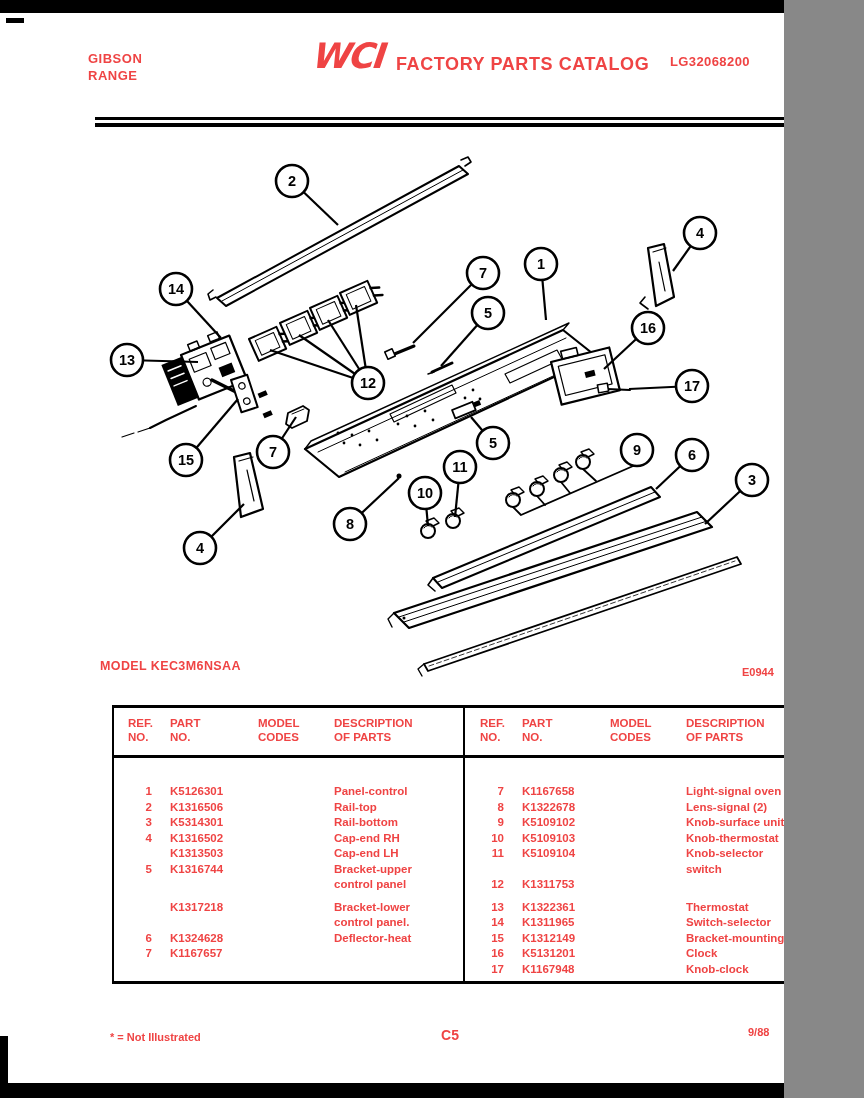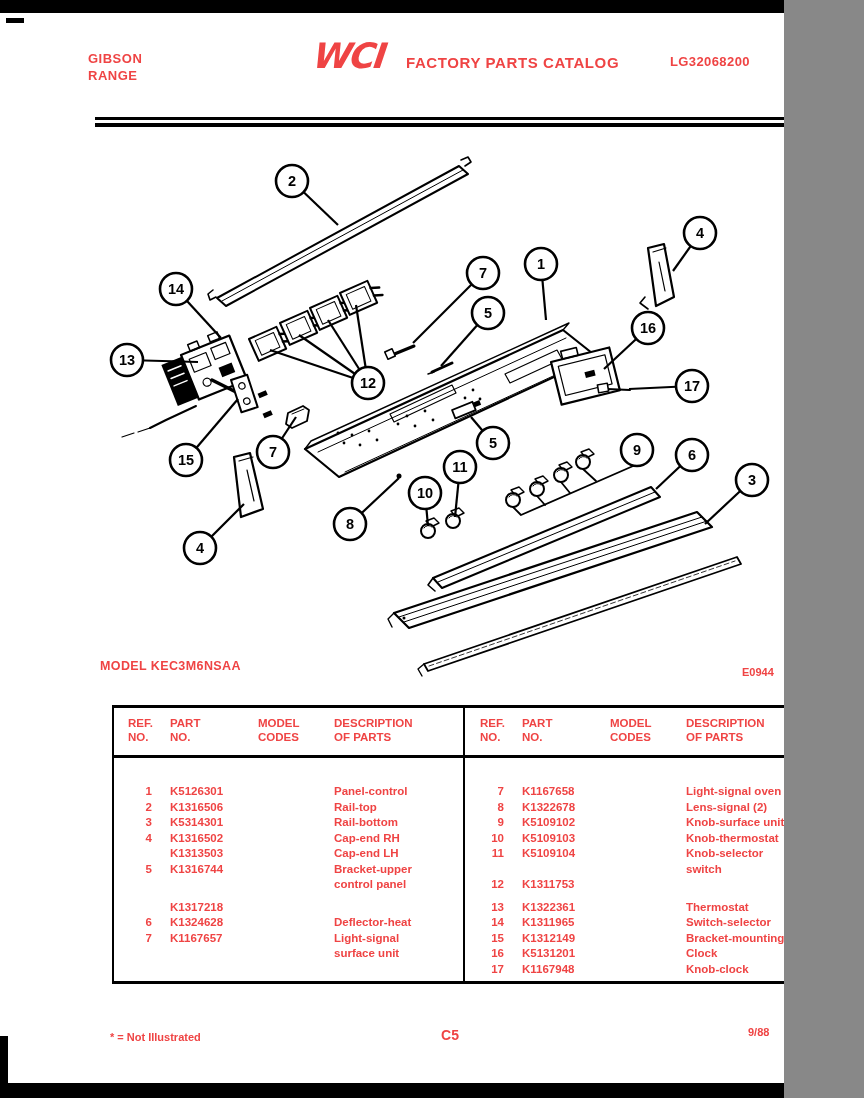--- a/index.html
+++ b/index.html
@@ -5,21 +5,21 @@
   html,body{margin:0;padding:0;background:#888;}
   .page{position:relative;width:784px;height:1098px;background:#ffffff;overflow:hidden;
         font-family:"Liberation Sans",sans-serif;color:#ef4444;}
   .abs{position:absolute;}
   
   .bar{position:absolute;background:#000;}
   
   .brand{left:88px;top:50px;font-size:13px;font-weight:bold;line-height:17px;letter-spacing:.5px;}
   .wci{left:314px;top:36px;font-size:35px;font-weight:bold;font-style:italic;
        transform:skewX(-8deg);font-family:"DejaVu Sans",sans-serif;letter-spacing:-2px;}
-  .title{left:406px;top:54px;font-size:15px;font-weight:bold;letter-spacing:.6px;}
+  .title{left:396px;top:54px;font-size:18px;font-weight:bold;letter-spacing:.6px;}
   .pub{left:670px;top:54px;font-size:13px;font-weight:bold;letter-spacing:.4px;text-align:right;}
   .rule{position:absolute;left:95px;width:692px;background:#000;}
   
   .model{left:100px;top:659px;font-size:12.5px;font-weight:bold;letter-spacing:.4px;text-align:right;}
   .ecode{left:742px;top:666px;font-size:11px;font-weight:bold;}
   
   .tablebox{left:112px;top:705px;width:712px;height:273px;border-top:3px solid #000;border-bottom:3px solid #000;}
   .vline{position:absolute;top:0;bottom:0;width:2px;background:#000;}
   .hsep{position:absolute;left:0;right:0;top:47px;height:3px;background:#000;}
   .hcell{position:absolute;top:8px;font-size:11.5px;font-weight:bold;line-height:14px;}
@@ -425,32 +425,32 @@
           <span class="c-ref">5</span>
           <span class="c-part">K1316744</span>
           <span class="c-codes"></span>
           <span class="c-desc">Bracket-upper control panel</span>
         </div>
         <div class="t-spacer"></div>
         <div class="trow">
           <span class="c-ref"></span>
           <span class="c-part">K1317218</span>
           <span class="c-codes"></span>
+          <span class="c-desc">Bracket-lower control panel.</span>
         </div>
         <div class="trow">
           <span class="c-ref">6</span>
           <span class="c-part">K1324628</span>
           <span class="c-codes"></span>
           <span class="c-desc">Deflector-heat</span>
         </div>
         <div class="trow">
           <span class="c-ref">7</span>
           <span class="c-part">K1167657</span>
           <span class="c-codes"></span>
-          <span class="c-desc">Light-signal surface unit</span>
         </div>
       </div>
     <div class="tbody" id="rows-right" style="left:352px;width:358px;">
         <div class="trow">
           <span class="c-ref">7</span>
           <span class="c-part">K1167658</span>
           <span class="c-codes"></span>
           <span class="c-desc">Light-signal oven</span>
         </div>
         <div class="trow">

